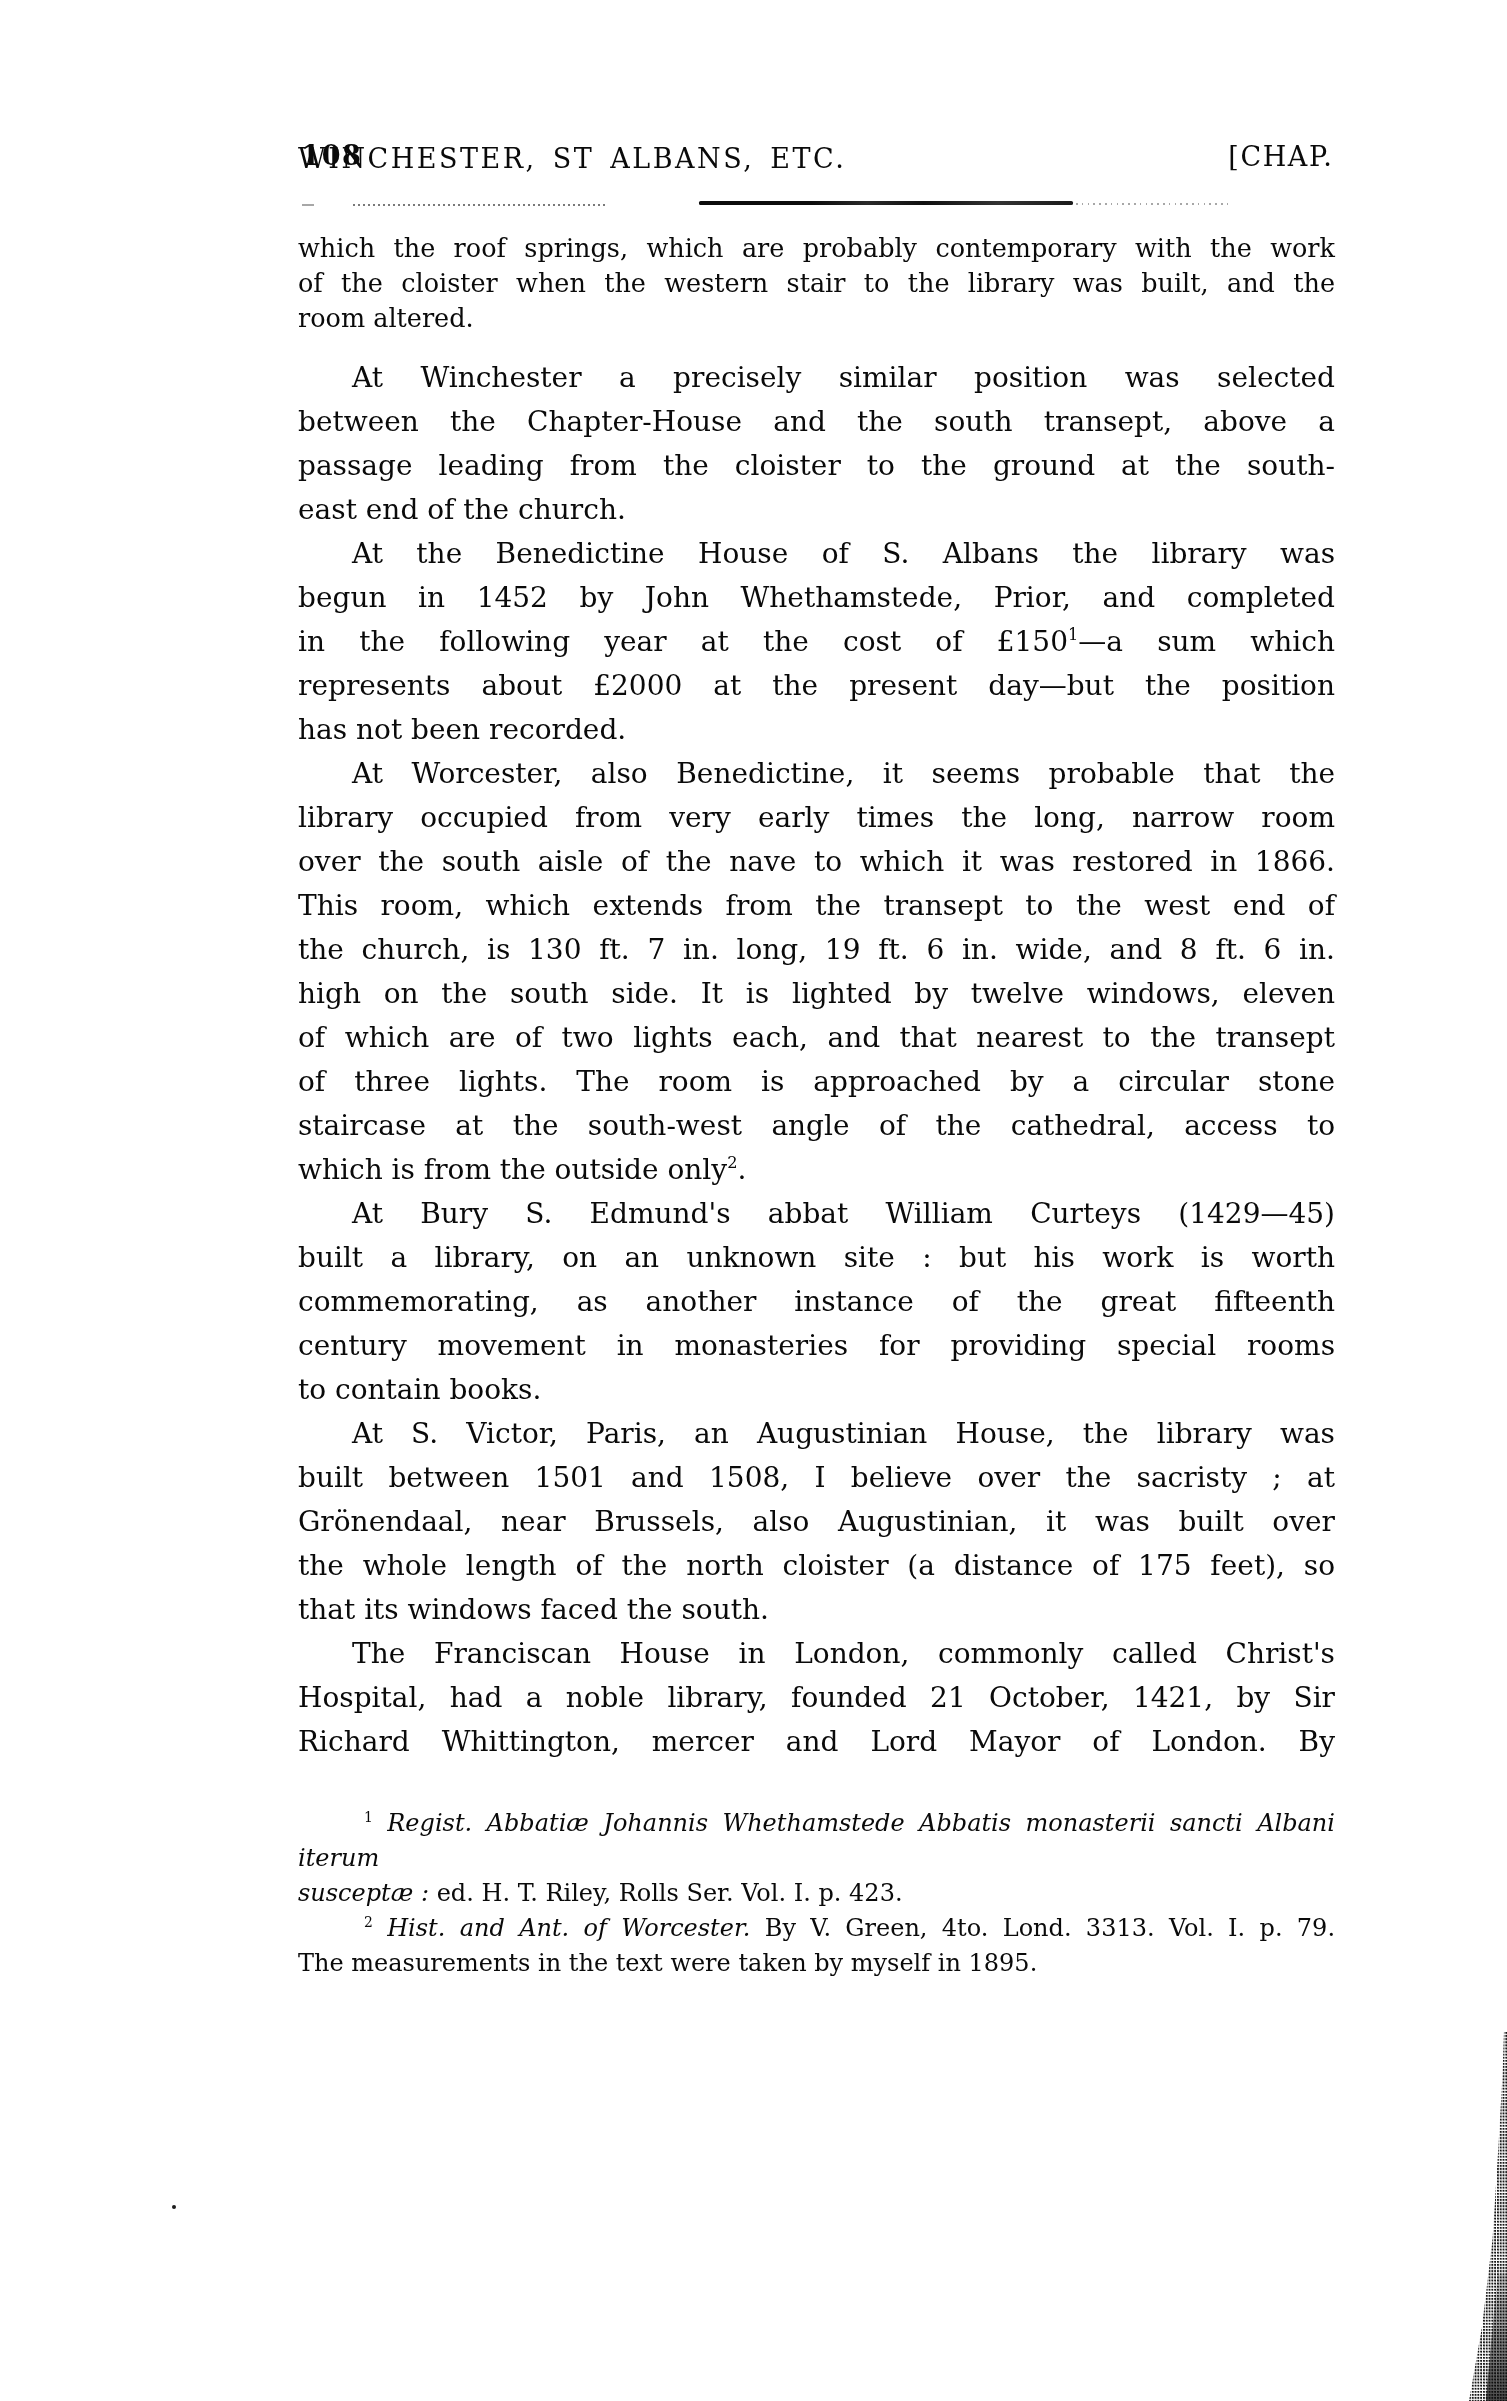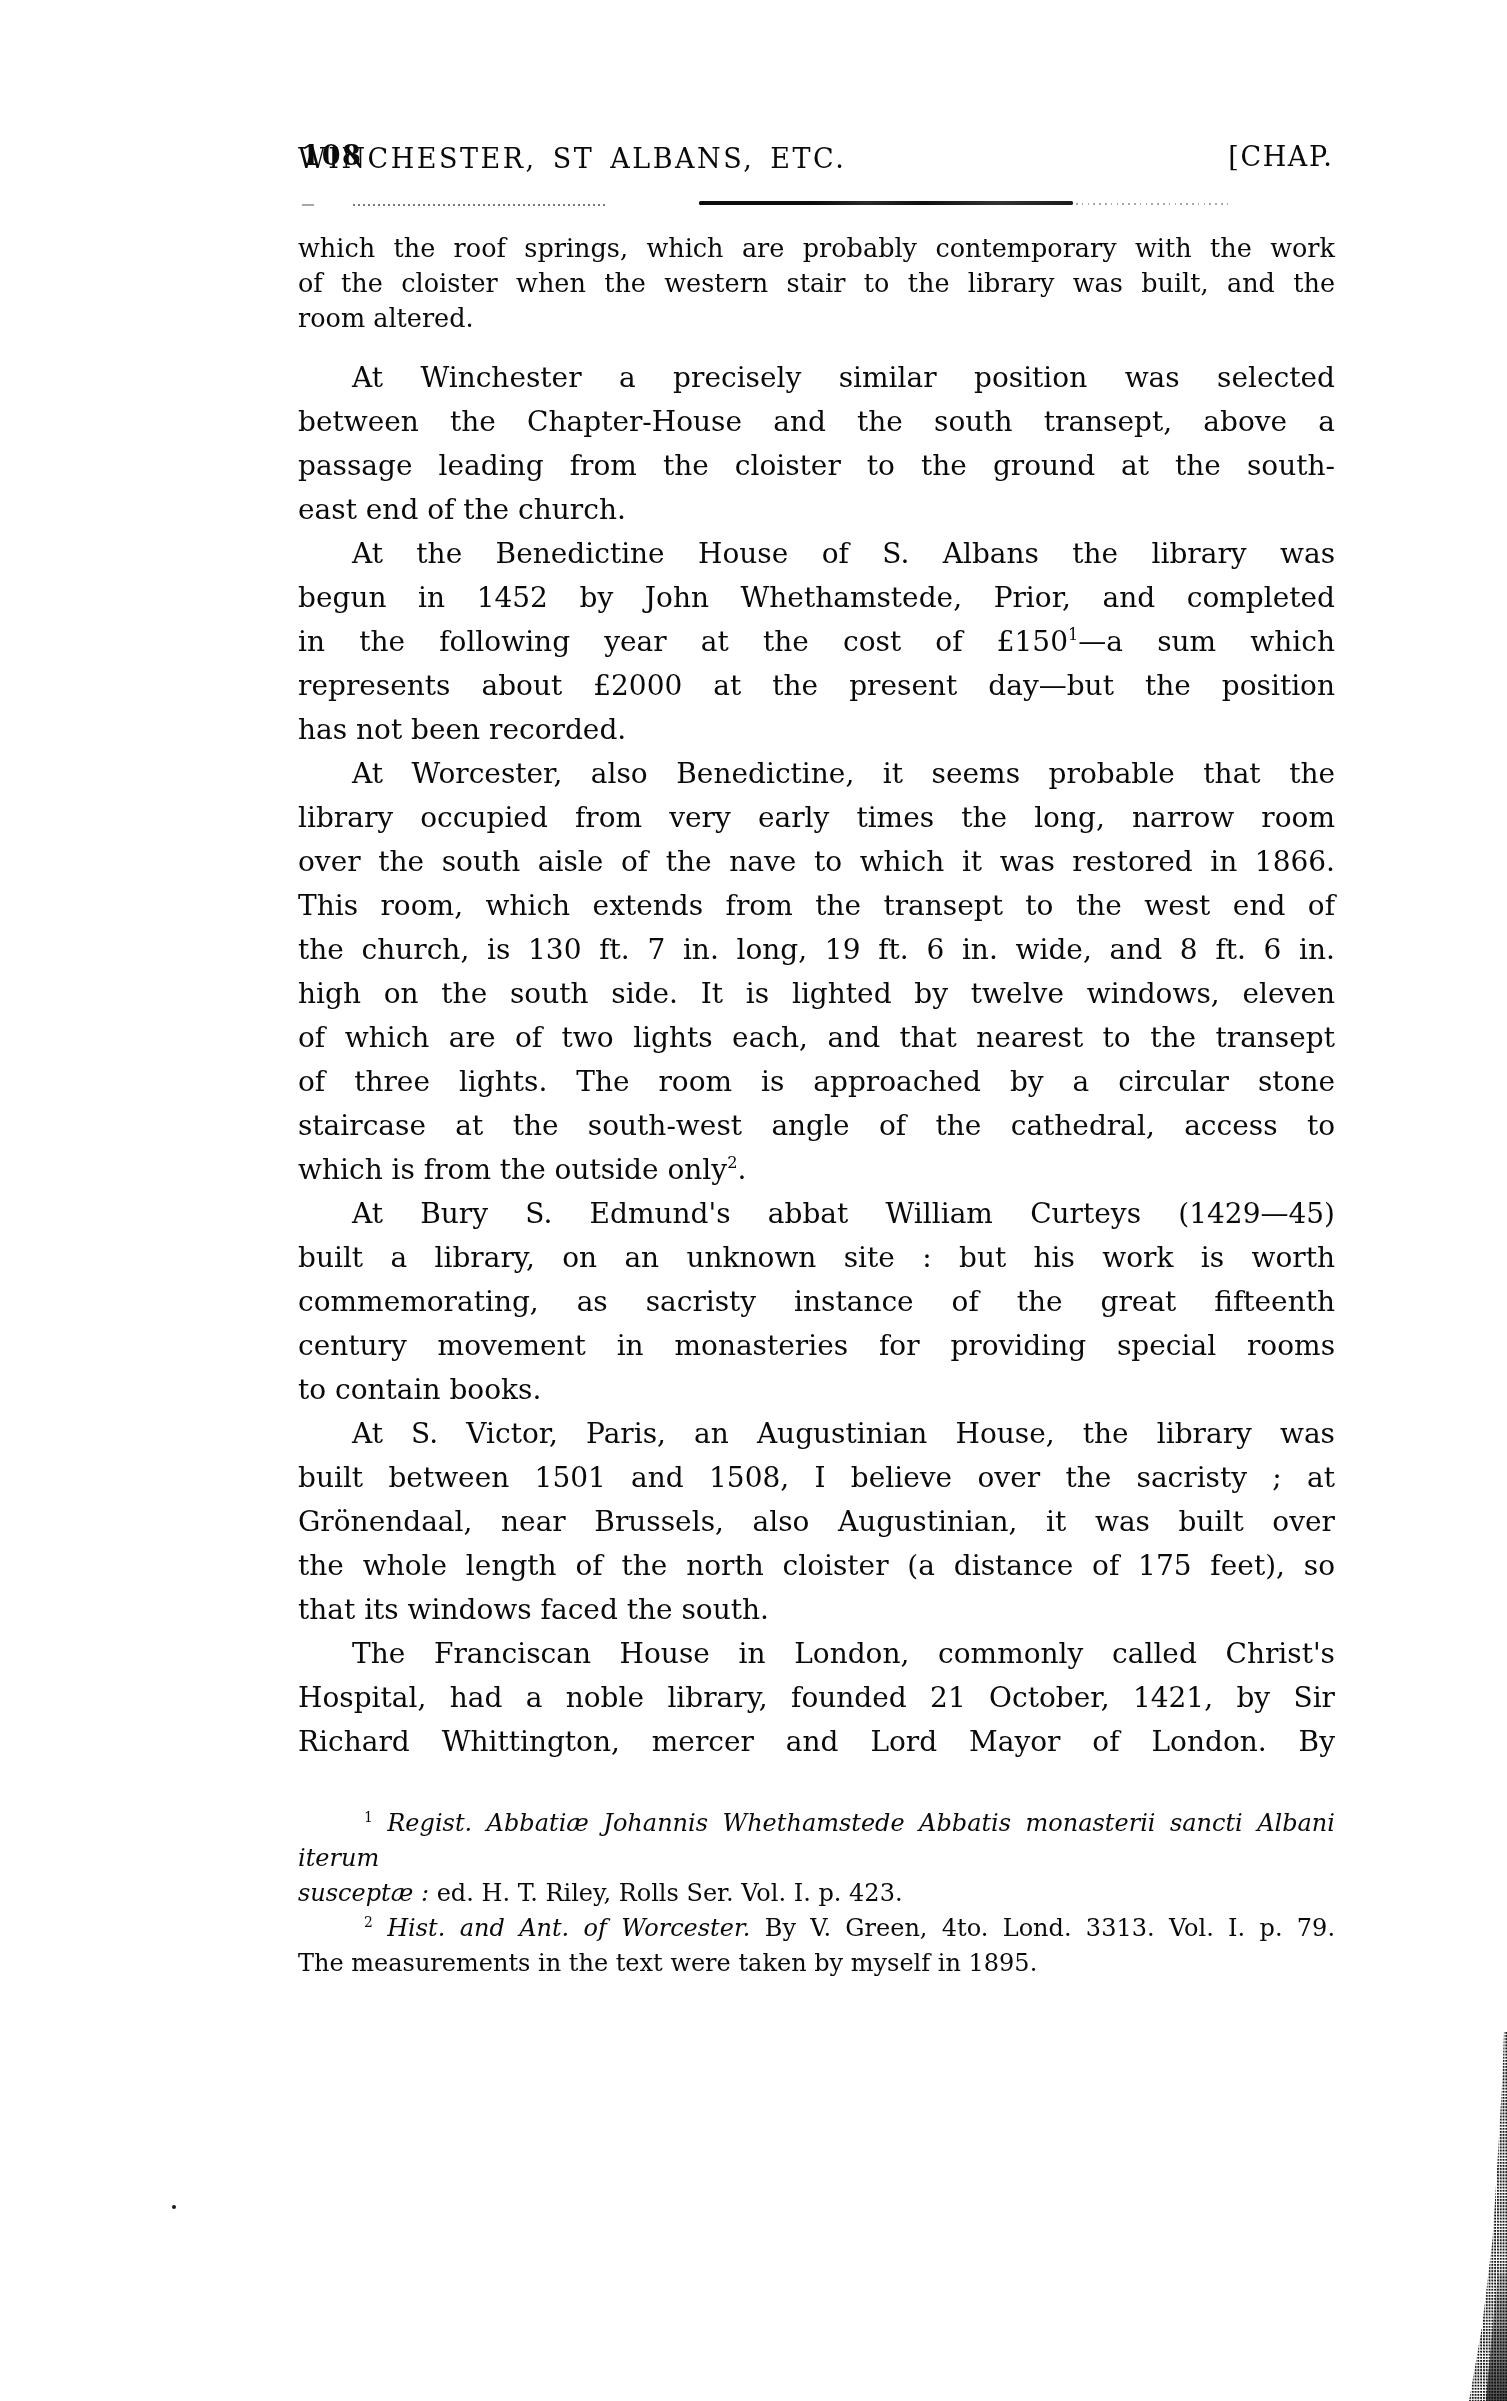--- a/index.html
+++ b/index.html
@@ -99,21 +99,21 @@
         <div class="line"><span>the church, is 130 ft. 7 in. long, 19 ft. 6 in. wide, and 8 ft. 6 in.</span></div>
         <div class="line"><span>high on the south side. It is lighted by twelve windows, eleven</span></div>
         <div class="line"><span>of which are of two lights each, and that nearest to the transept</span></div>
         <div class="line"><span>of three lights. The room is approached by a circular stone</span></div>
         <div class="line"><span>staircase at the south-west angle of the cathedral, access to</span></div>
         <div class="line endline"><span>which is from the outside only</span><span class="sup">2</span><span>.</span></div>
       </div>
       <div>
         <div class="line firstline"><span>At Bury S. Edmund's abbat William Curteys (1429—45)</span></div>
         <div class="line"><span>built a library, on an unknown site : but his work is worth</span></div>
-        <div class="line"><span>commemorating, as sacristy instance of the great fifteenth</span></div>
+        <div class="line"><span>commemorating, as another instance of the great fifteenth</span></div>
         <div class="line"><span>century movement in monasteries for providing special rooms</span></div>
         <div class="line endline"><span>to contain books.</span></div>
       </div>
       <div>
         <div class="line firstline"><span>At S. Victor, Paris, an Augustinian House, the library was</span></div>
         <div class="line"><span>built between 1501 and 1508, I believe over the sacristy ; at</span></div>
         <div class="line"><span>Grönendaal, near Brussels, also Augustinian, it was built over</span></div>
         <div class="line"><span>the whole length of the north cloister (a distance of 175 feet), so</span></div>
         <div class="line endline"><span>that its windows faced the south.</span></div>
       </div>

